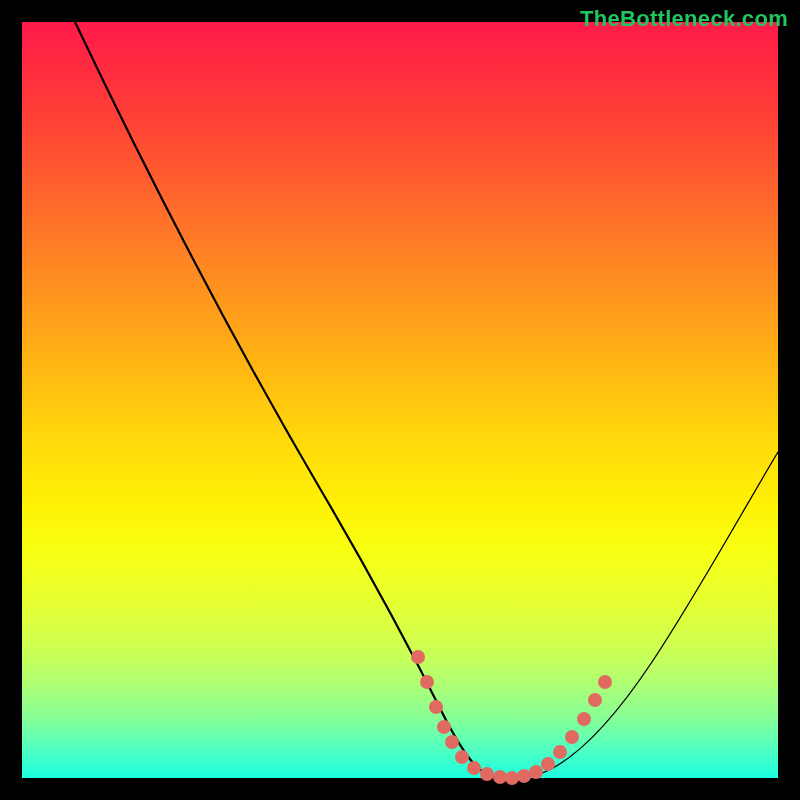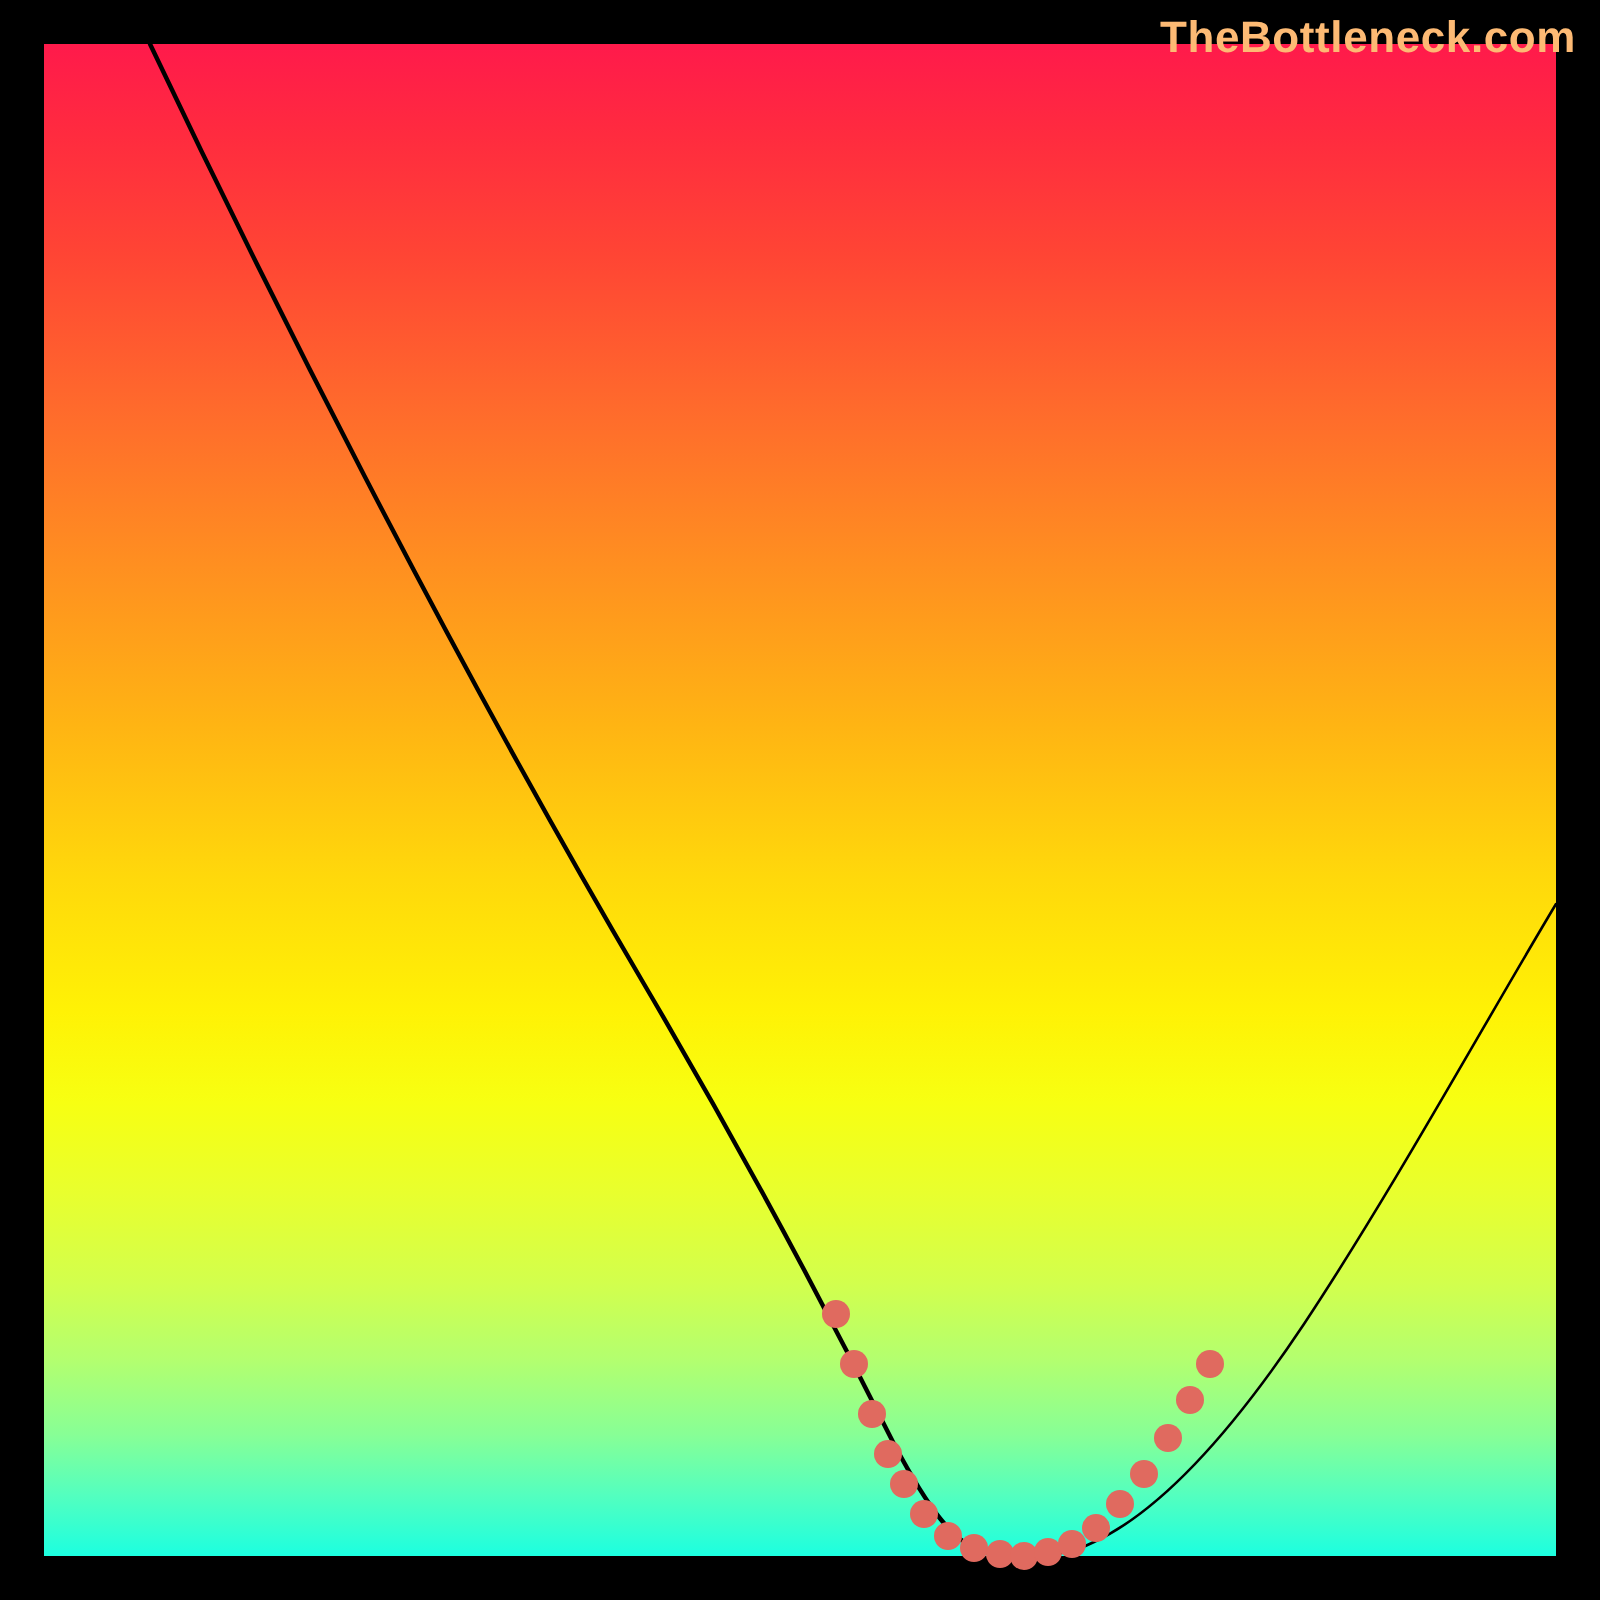--- a/index.html
+++ b/index.html
@@ -14,21 +14,21 @@
   .frame {
     position: relative;
     width: 800px;
     height: 800px;
     background: #000;
   }
   .watermark {
     position: absolute;
     top: 6px;
     right: 12px;
-    color: #fdba74;
+    color: #22c55e;
     font-size: 22px;
     font-weight: 600;
     letter-spacing: 0.3px;
     z-index: 5;
   }
   .plot-area {
     position: absolute;
     left: 22px;
     top: 22px;
     width: 756px;

